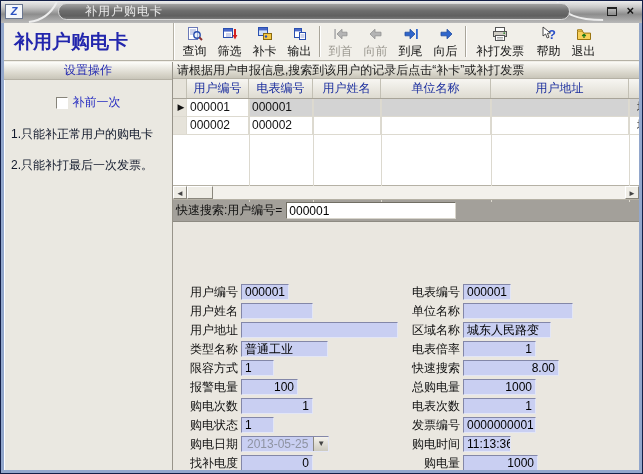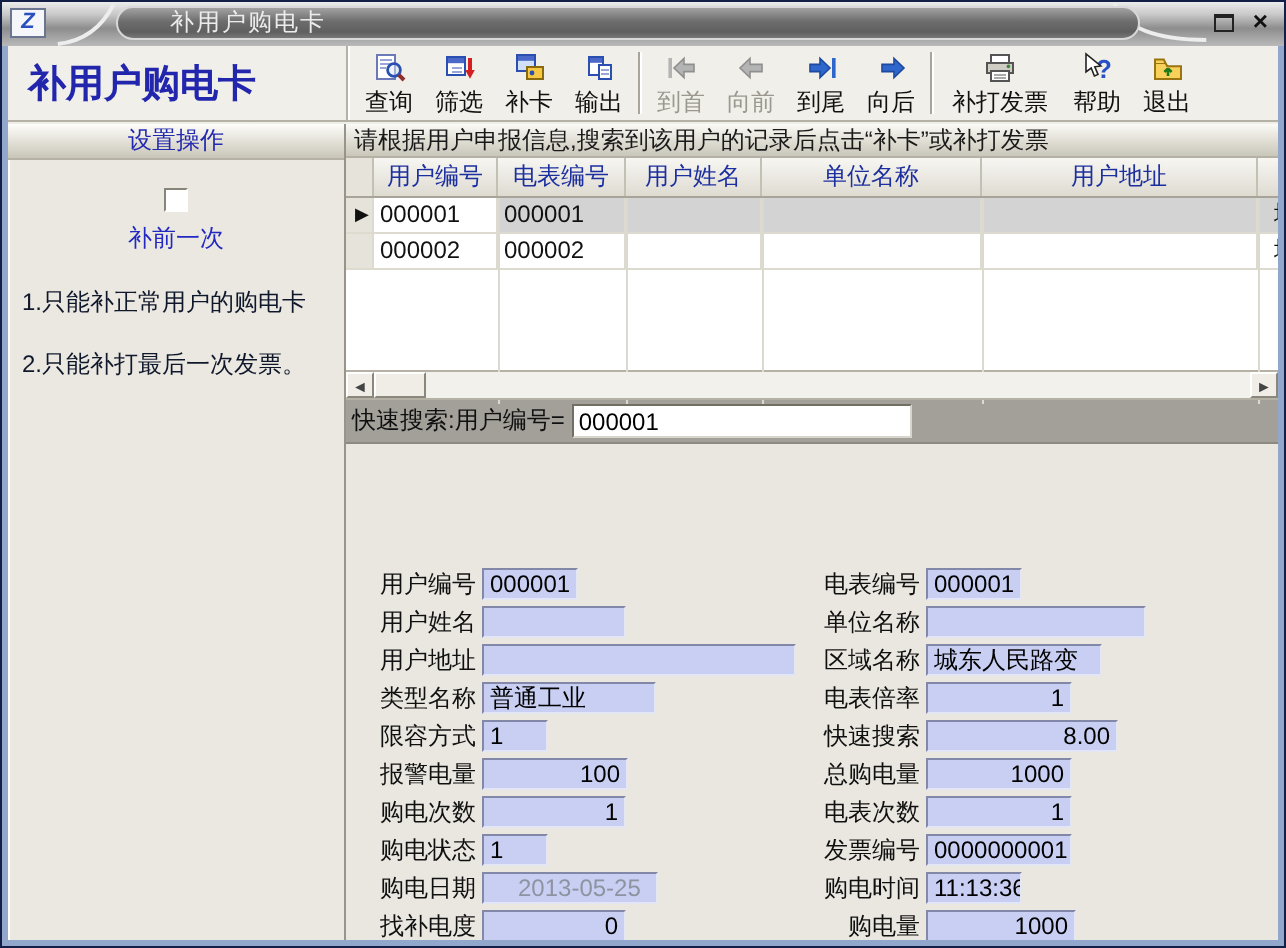--- a/index.html
+++ b/index.html
@@ -35,22 +35,22 @@
   .tbtn.disabled{ color:#9b9890; }
   .tbtn svg{ display:block; }
   .tb-sep{ width:2px; margin:3px 2px; border-left:1px solid #a9a59a; border-right:1px solid #fff; }
   
   .content{ position:absolute; top:39px; left:0; right:0; bottom:0; display:flex; }
   
   .sidebar{ width:169px; background:#eae8e1; border-right:1px solid #98948a;
     box-shadow:1px 0 0 #fff inset; position:relative; }
   .side-header{ height:18px; background:linear-gradient(180deg,#fdfdfa,#d9d6cb 70%,#c8c5b9);
     border-bottom:1px solid #b5b1a5; color:#2228b0; font-size:12px; text-align:center; line-height:17px; }
-  .chk-row{ display:flex; align-items:center; justify-content:flex-end; gap:5px; margin-top:14px;
-    color:#2228c0; font-size:12px;flex-direction:column; }
+  .chk-row{ display:flex; align-items:center; justify-content:center; gap:5px; margin-top:14px;
+    color:#2228c0; font-size:12px; }
   .chk-box{ width:12px; height:12px; background:#fff;
     border:1px solid; border-color:#87847a #fff #fff #87847a; }
   .side-note{ color:#0f172a; font-size:12px; padding:0 4px 0 7px; margin-top:16px; line-height:15px; }
   
   .main{ flex:1; position:relative; background:#eae7e0; overflow:hidden; }
   .hint-bar{ height:17px; background:linear-gradient(180deg,#fbfaf6,#d8d5ca 70%,#c9c6ba);
     border-bottom:1px solid #b5b1a5; font-size:12px; color:#1a1a1a; line-height:16px; padding-left:4px;
     white-space:nowrap; overflow:hidden; }
   
   .grid{ position:relative; background:#fff; border-bottom:1px solid #b5b1a5; }
@@ -87,21 +87,21 @@
   
   .form{ position:absolute; left:0; right:0; top:216px; bottom:0; padding-top:5px; }
   .fcol{ position:absolute; top:5px; }
   .fcol.left{ left:5px; } .fcol.right{ left:227px; }
   .frow{ display:flex; align-items:center; height:18px; margin-bottom:1px; }
   .flabel{ width:63px; text-align:right; padding-right:3px; font-size:12px; color:#101010; flex:none; }
   .ffield{ height:16px; background:#c9cff2; border:1px solid; border-color:#8387a8 #e3e6f5 #e3e6f5 #8387a8;
     font-size:12px; line-height:14px; padding:0 3px; color:#000; overflow:hidden; white-space:nowrap; flex:none; }
   .ffield.num{ text-align:right; }
   .ffield.combo{ display:flex; align-items:stretch; padding:0; color:#8e93a2; }
-  .combo-text{ flex:1; padding:0 17px; line-height:14px; }
+  .combo-text{ flex:1; padding:0 5px; line-height:14px; }
   .combo-btn{ width:15px; background:linear-gradient(180deg,#f4f2ec,#cdcabf); border-left:1px solid #8a877d;
     color:#444; font-size:8px; text-align:center; line-height:14px; }
 </style>
 </head>
 <body>
 
 <div class="window">
 
   <div class="titlebar">
     <svg class="swoosh" viewBox="0 0 643 22">
@@ -318,21 +318,21 @@
               <div class="frow">
                 <span class="flabel">类型名称</span>
                 <div class="ffield" style="width:87px">普通工业</div>
               </div>
               <div class="frow">
                 <span class="flabel">限容方式</span>
                 <div class="ffield" style="width:33px">1</div>
               </div>
               <div class="frow">
                 <span class="flabel">报警电量</span>
-                <div class="ffield num" style="width:73px">100</div>
+                <div class="ffield num" style="width:57px">100</div>
               </div>
               <div class="frow">
                 <span class="flabel">购电次数</span>
                 <div class="ffield num" style="width:72px">1</div>
               </div>
               <div class="frow">
                 <span class="flabel">购电状态</span>
                 <div class="ffield" style="width:33px">1</div>
               </div>
               <div class="frow">

